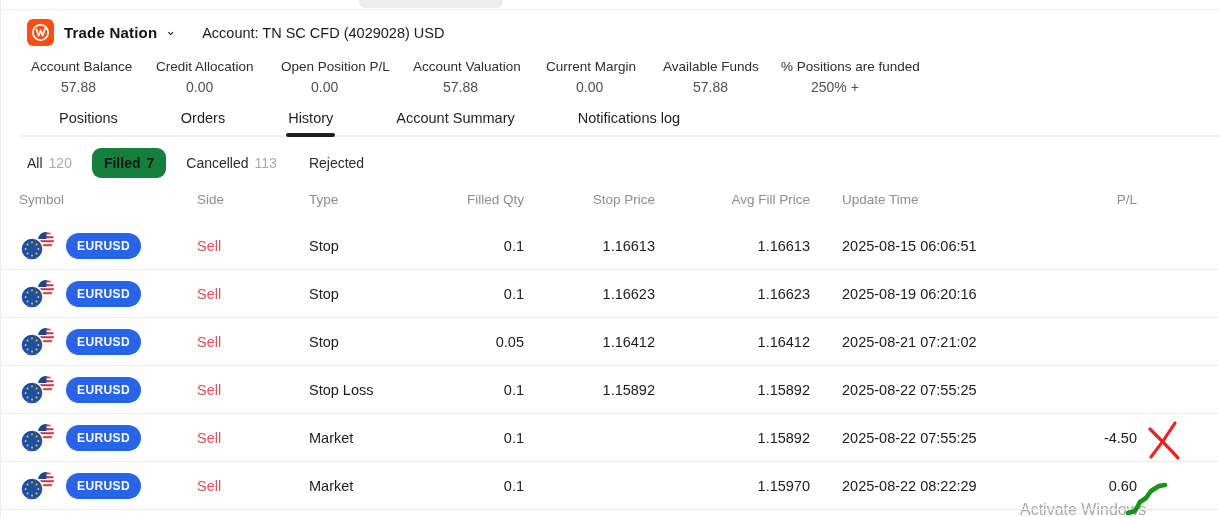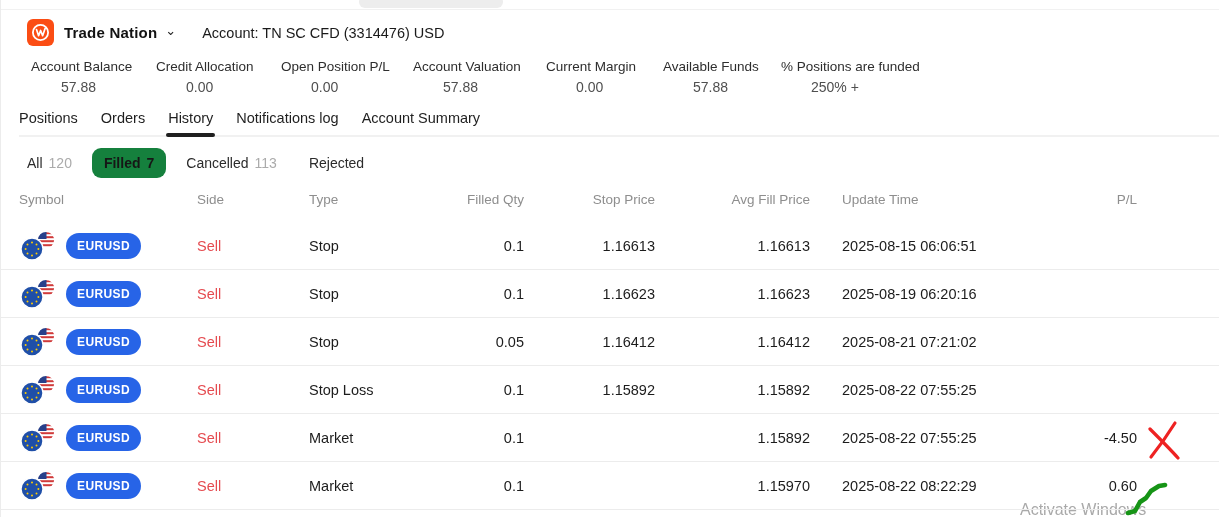--- a/index.html
+++ b/index.html
@@ -26,21 +26,21 @@
   .stat { flex:0 0 auto; }
   .stat:nth-child(1){ width:125px; } .stat:nth-child(2){ width:125px; }
   .stat:nth-child(3){ width:132px; } .stat:nth-child(4){ width:133px; }
   .stat:nth-child(5){ width:117px; } .stat:nth-child(6){ width:118px; }
   .stat-label { font-size:13.5px; color:#2e2e2e; }
   .stat-value { margin-top:5px; font-size:14px; color:#4f4f4f;margin-left:30px; }
 
   
   .tabs-row { position:relative; display:flex; gap:23px; padding-left:18px; margin-top:15px; }
   .tabs-track { position:absolute; left:18px; right:0; bottom:0; height:2px; background:#f1f1f1; }
-  .tab { position:relative; font-size:14.5px; color:#1f1f1f; padding-bottom:11px; cursor:pointer; }
+  .tab { position:relative; font-size:14.5px; color:#1f1f1f; padding-bottom:11px; cursor:pointer;margin-left:40px; }
   .tab.active::after { content:""; position:absolute; left:-2px; right:-2px; bottom:0;
     height:4px; background:#1f1f1f; border-radius:3px; }
 
   
   .filters-row { display:flex; align-items:center; gap:8px; margin:11px 0 0 14px; }
   .chip { display:flex; gap:6px; align-items:flex-end; font-size:14px; color:#2b2b2b;
     padding:7px 12px; border-radius:9px; cursor:pointer; }
   .chip .count { color:#ababab; }
   .chip.active { background:#15803d; font-weight:700; color:#161616; }
   .chip.active .count { color:#161616; }
@@ -106,21 +106,21 @@
   <div class="watermark">Activate Windows</div>
 
   <div class="app-header">
     <svg class="logo" viewBox="0 0 27 27">
       <rect x="0" y="0" width="27" height="27" rx="6" fill="#fb4d14"></rect>
       <circle cx="13.5" cy="13.5" r="7.6" fill="none" stroke="#ffffff" stroke-width="1.8"></circle>
       <path d="M9.5 10.5 l2.1 6.2 l2-5.2 l2 5.2 l2.6-7.4" fill="none" stroke="#ffffff" stroke-width="1.7" stroke-linecap="round" stroke-linejoin="round"></path>
     </svg>
     <span class="brand">Trade Nation</span>
     <span class="chevron">⌄</span>
-    <span class="account-label">Account: TN SC CFD (3314476) USD</span>
+    <span class="account-label">Account: TN SC CFD (4029028) USD</span>
   </div>
 
   <div class="stats-row">
     <div class="stat">
       <div class="stat-label">Account Balance</div>
       <div class="stat-value">57.88</div>
     </div>
     <div class="stat">
       <div class="stat-label">Credit Allocation</div>
       <div class="stat-value">0.00</div>
@@ -145,22 +145,22 @@
       <div class="stat-label">% Positions are funded</div>
       <div class="stat-value">250% +</div>
     </div>
   </div>
 
   <div class="tabs-row">
     <div class="tabs-track"></div>
     <div class="tab">Positions</div>
     <div class="tab">Orders</div>
     <div class="tab active">History</div>
+    <div class="tab">Account Summary</div>
     <div class="tab">Notifications log</div>
-    <div class="tab">Account Summary</div>
   </div>
 
   <div class="filters-row">
     <div class="chip">
       <span>All</span>
       <span class="count">120</span>
     </div>
     <div class="chip active">
       <span>Filled</span>
       <span class="count">7</span>

